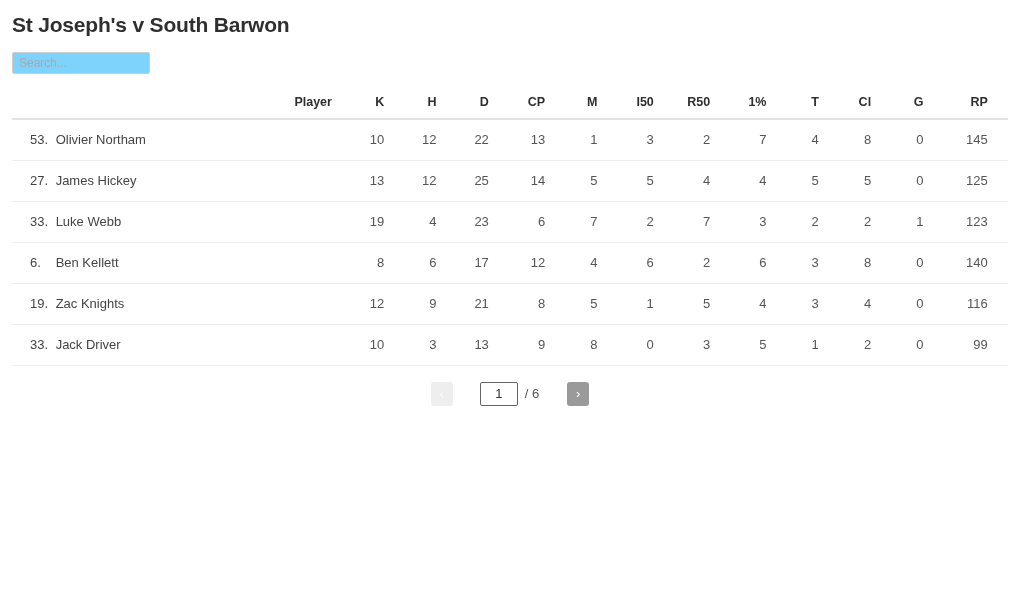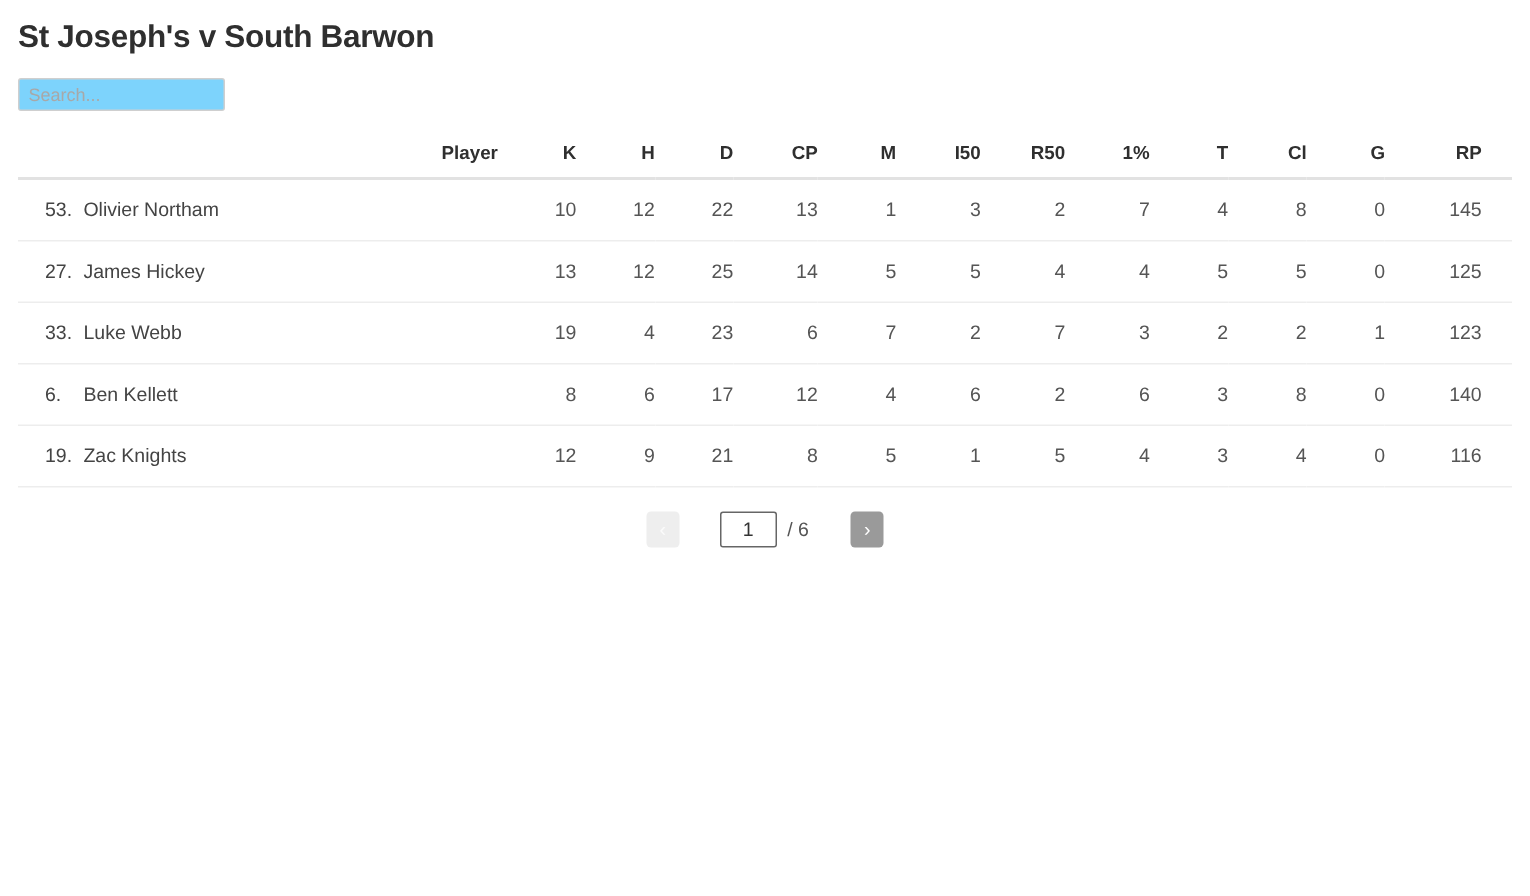--- a/index.html
+++ b/index.html
@@ -254,20 +254,36 @@
           <td>5</td>
           <td>1</td>
           <td>5</td>
           <td>4</td>
           <td>3</td>
           <td>4</td>
           <td>0</td>
           <td>116</td>
           <td></td>
         </tr>
+        <tr>
+          <td class="player-cell"><span class="player-num">33.</span> <span>Jack Driver</span></td>
+          <td>10</td>
+          <td>3</td>
+          <td>13</td>
+          <td>9</td>
+          <td>8</td>
+          <td>0</td>
+          <td>3</td>
+          <td>5</td>
+          <td>1</td>
+          <td>2</td>
+          <td>0</td>
+          <td>99</td>
+          <td></td>
+        </tr>
       </tbody>
   </table>
 
   <div class="pager">
     <button class="pg-btn prev">‹</button>
     <span class="pg-gap-l"></span>
     <input class="pg-input" type="text" value="1" style="">
     <span class="pg-total">/ 6</span>
     <span class="pg-gap-r"></span>
     <button class="pg-btn next">›</button>

